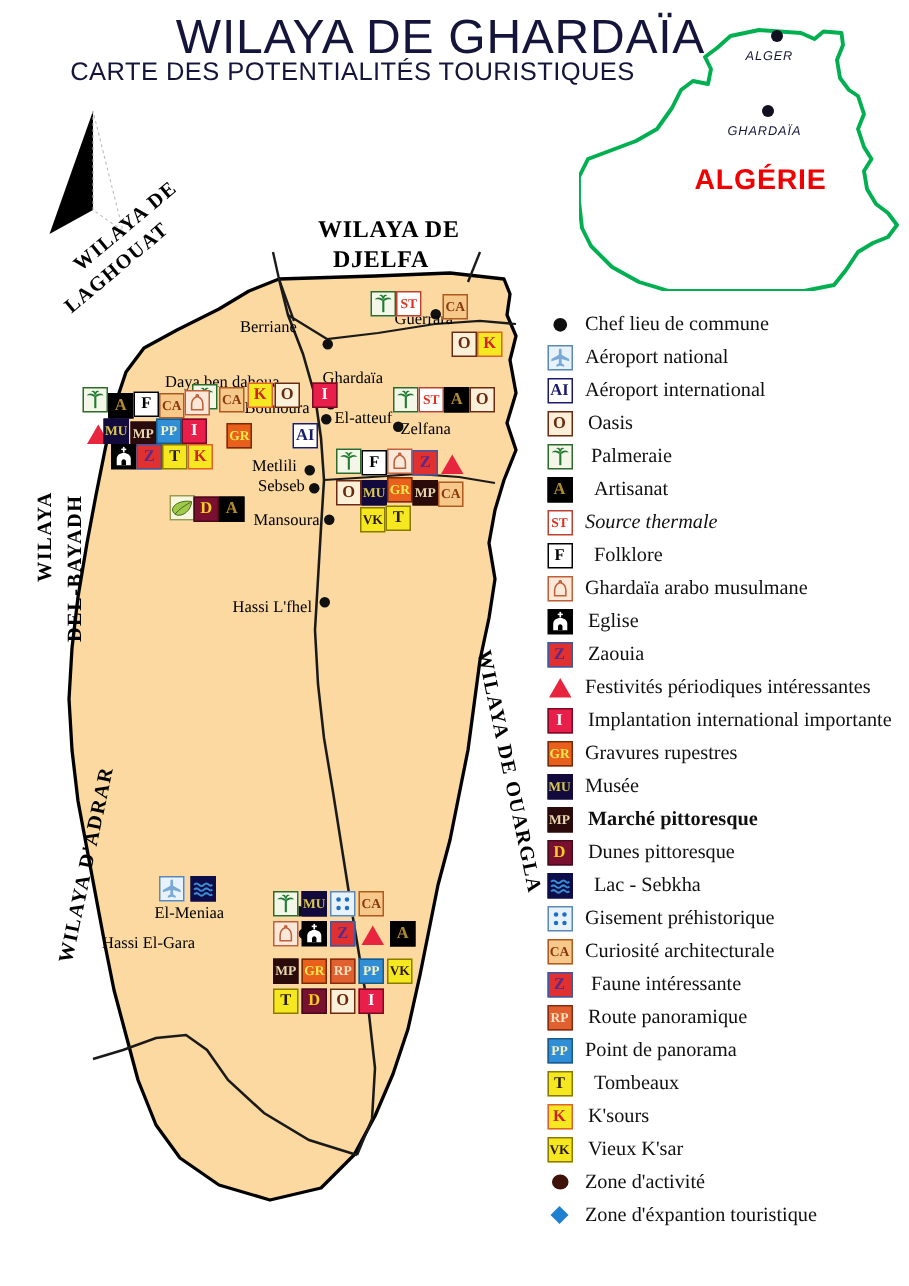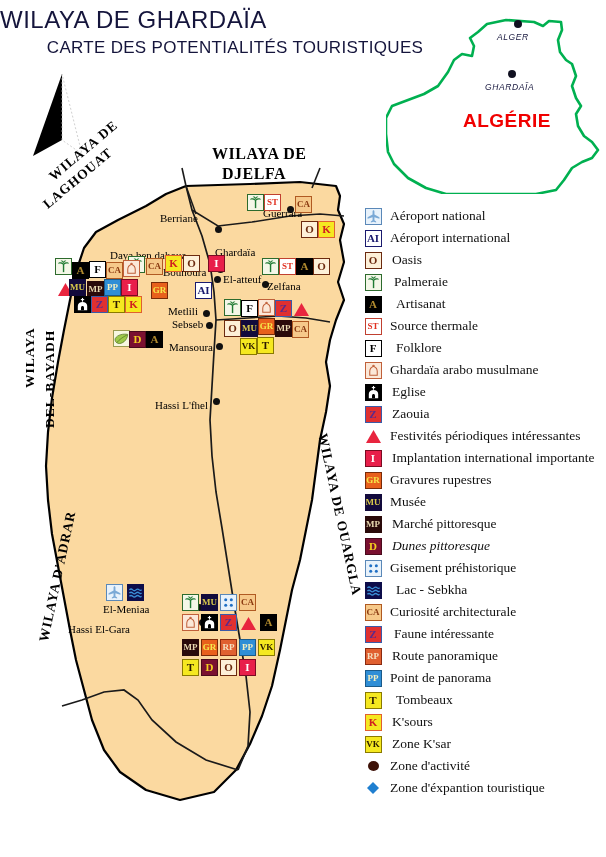--- a/index.html
+++ b/index.html
@@ -4,23 +4,23 @@
 <style>
   html,body{margin:0;padding:0;}
   body{
     width:606px;height:857px;background:#ffffff;overflow:hidden;
     font-family:"Liberation Serif", serif;position:relative;
   }
   #root{position:relative;width:606px;height:857px;}
 
   
   .title1{
-    position:absolute;left:0;top:6px;width:470px;text-align:left;
+    position:absolute;left:0;top:6px;width:470px;text-align:right;
     font-family:"Liberation Sans", sans-serif;
-    font-size:24px;letter-spacing:.5px;color:#15153c;font-weight:400;
+    font-size:32px;letter-spacing:.5px;color:#15153c;font-weight:400;
   }
   .title2{
     position:absolute;left:0;top:38px;width:470px;text-align:center;
     font-family:"Liberation Sans", sans-serif;
     font-size:17px;letter-spacing:.3px;color:#15153c;font-weight:400;
   }
 
   
   .inset{position:absolute;left:386px;top:2px;width:218px;height:192px;}
   .inset svg{display:block;}
@@ -491,20 +491,30 @@
         <span class="badge" style="background:#fdf0d8;color:#6b2a0f;border:1.5px solid #6b2a0f;">O</span>
       </div>
       <div style="position: absolute; left: 239px; top: 659px;">
         <span class="badge" style="background:#e81f4a;color:#ffffff;border:1.5px solid #7a0b22;">I</span>
       </div>
     </div>
 
   <div class="legend" id="legend">
       <div class="lrow">
         <div class="lic">
+          <span class="lbadge" style="border:none;background:none;">
+            <svg width="11" height="11" viewBox="0 0 12 12">
+              <circle cx="6" cy="6" r="5" fill="#101010"></circle>
+            </svg>
+          </span>
+        </div>
+        <div class="ltxt" style="padding-left: 4px;">Chef lieu de commune</div>
+      </div>
+      <div class="lrow">
+        <div class="lic">
           <span class="lbadge" style="background:#e8f2fb;border:1.4px solid #5a88b8;">
             <svg width="15" height="15" viewBox="0 0 16 16">
               <path d="M8 1.4c.7 0 1 .6 1 1.4v3.1l5.3 3v1.6L9 8.9v3l1.8 1.3v1.2L8 13.6l-2.8.8v-1.2L7 11.9v-3L1.7 10.5V8.9l5.3-3V2.8c0-.8.3-1.4 1-1.4z" fill="#7aa9d6"></path>
             </svg>
           </span>
         </div>
         <div class="ltxt" style="padding-left: 4px;">Aéroport national</div>
       </div>
       <div class="lrow">
         <div class="lic">
@@ -535,21 +545,21 @@
       <div class="lrow">
         <div class="lic">
           <span class="lbadge" style="background:#000000;color:#b08a2e;border:1.5px solid #000000;">A</span>
         </div>
         <div class="ltxt" style="padding-left: 10px;">Artisanat</div>
       </div>
       <div class="lrow">
         <div class="lic">
           <span class="lbadge sm" style="background:#ffffff;color:#e03020;border:1.5px solid #c04030;">ST</span>
         </div>
-        <div class="ltxt" style="padding-left: 4px;">Source thermale</div>
+        <div class="ltxt" style="padding-left: 4px; font-style: italic;">Source thermale</div>
       </div>
       <div class="lrow">
         <div class="lic">
           <span class="lbadge" style="background:#ffffff;color:#000000;border:1.5px solid #000000;">F</span>
         </div>
         <div class="ltxt" style="padding-left: 10px;">Folklore</div>
       </div>
       <div class="lrow">
         <div class="lic">
           <span class="lbadge" style="background:#fbe8d8;border:1.4px solid #c0603a;">
@@ -605,55 +615,55 @@
       <div class="lrow">
         <div class="lic">
           <span class="lbadge sm" style="background:#120a3c;color:#d8c84a;border:1.5px solid #120a3c;">MU</span>
         </div>
         <div class="ltxt" style="padding-left: 4px;">Musée</div>
       </div>
       <div class="lrow">
         <div class="lic">
           <span class="lbadge sm" style="background:#2a0a0a;color:#e8d8b0;border:1.5px solid #2a0a0a;">MP</span>
         </div>
-        <div class="ltxt" style="padding-left: 6px;">Marché pittoresque</div>
+        <div class="ltxt" style="padding-left: 6px; font-weight: bold;">Marché pittoresque</div>
       </div>
       <div class="lrow">
         <div class="lic">
           <span class="lbadge" style="background:#7a1030;color:#f5d020;border:1.5px solid #4a0a1c;">D</span>
         </div>
-        <div class="ltxt" style="padding-left: 6px; font-style: italic;">Dunes pittoresque</div>
+        <div class="ltxt" style="padding-left: 6px;">Dunes pittoresque</div>
+      </div>
+      <div class="lrow">
+        <div class="lic">
+          <span class="lbadge" style="background:#0d0d4a;border:1.4px solid #0d0d4a;">
+            <svg width="15" height="15" viewBox="0 0 16 16">
+              <path d="M1.5 5.2c1.2-1.2 2.3-1.2 3.5 0s2.3 1.2 3.5 0 2.3-1.2 3.5 0 1.3.6 2.5 0" fill="none" stroke="#3b8ed6" stroke-width="1.4"></path>
+              <path d="M1.5 8.6c1.2-1.2 2.3-1.2 3.5 0s2.3 1.2 3.5 0 2.3-1.2 3.5 0 1.3.6 2.5 0" fill="none" stroke="#3b8ed6" stroke-width="1.4"></path>
+              <path d="M1.5 12c1.2-1.2 2.3-1.2 3.5 0s2.3 1.2 3.5 0 2.3-1.2 3.5 0 1.3.6 2.5 0" fill="none" stroke="#3b8ed6" stroke-width="1.4"></path>
+            </svg>
+          </span>
+        </div>
+        <div class="ltxt" style="padding-left: 10px;">Lac - Sebkha</div>
       </div>
       <div class="lrow">
         <div class="lic">
           <span class="lbadge" style="background:#e8f2fb;border:1.4px solid #5a88b8;">
             <svg width="15" height="15" viewBox="0 0 16 16">
               <circle cx="5" cy="5" r="1.6" fill="#1f6fc4"></circle>
               <circle cx="11" cy="5" r="1.6" fill="#1f6fc4"></circle>
               <circle cx="5" cy="11" r="1.6" fill="#1f6fc4"></circle>
               <circle cx="11" cy="11" r="1.6" fill="#1f6fc4"></circle>
             </svg>
           </span>
         </div>
         <div class="ltxt" style="padding-left: 4px;">Gisement préhistorique</div>
       </div>
       <div class="lrow">
         <div class="lic">
-          <span class="lbadge" style="background:#0d0d4a;border:1.4px solid #0d0d4a;">
-            <svg width="15" height="15" viewBox="0 0 16 16">
-              <path d="M1.5 5.2c1.2-1.2 2.3-1.2 3.5 0s2.3 1.2 3.5 0 2.3-1.2 3.5 0 1.3.6 2.5 0" fill="none" stroke="#3b8ed6" stroke-width="1.4"></path>
-              <path d="M1.5 8.6c1.2-1.2 2.3-1.2 3.5 0s2.3 1.2 3.5 0 2.3-1.2 3.5 0 1.3.6 2.5 0" fill="none" stroke="#3b8ed6" stroke-width="1.4"></path>
-              <path d="M1.5 12c1.2-1.2 2.3-1.2 3.5 0s2.3 1.2 3.5 0 2.3-1.2 3.5 0 1.3.6 2.5 0" fill="none" stroke="#3b8ed6" stroke-width="1.4"></path>
-            </svg>
-          </span>
-        </div>
-        <div class="ltxt" style="padding-left: 10px;">Lac - Sebkha</div>
-      </div>
-      <div class="lrow">
-        <div class="lic">
           <span class="lbadge sm" style="background:#f6c98a;color:#8a3a10;border:1.5px solid #b05a22;">CA</span>
         </div>
         <div class="ltxt" style="padding-left: 4px;">Curiosité architecturale</div>
       </div>
       <div class="lrow">
         <div class="lic">
           <span class="lbadge" style="background:#e03030;color:#5a2a8a;border:1.5px solid #3a5aa8;">Z</span>
         </div>
         <div class="ltxt" style="padding-left: 8px;">Faune intéressante</div>
       </div>
@@ -678,21 +688,21 @@
       <div class="lrow">
         <div class="lic">
           <span class="lbadge" style="background:#f5e820;color:#d02020;border:1.5px solid #e06030;">K</span>
         </div>
         <div class="ltxt" style="padding-left: 6px;">K'sours</div>
       </div>
       <div class="lrow">
         <div class="lic">
           <span class="lbadge sm" style="background:#f5e820;color:#2a1a00;border:1.5px solid #8a7a00;">VK</span>
         </div>
-        <div class="ltxt" style="padding-left: 6px;">Zone K'sar</div>
+        <div class="ltxt" style="padding-left: 6px;">Vieux K'sar</div>
       </div>
       <div class="lrow">
         <div class="lic">
           <span class="lbadge" style="border:none;background:none;">
             <svg width="13" height="12" viewBox="0 0 14 13">
               <ellipse cx="7" cy="6.5" rx="6" ry="5.4" fill="#3e1208"></ellipse>
             </svg>
           </span>
         </div>
         <div class="ltxt" style="padding-left: 4px;">Zone d'activité</div>

